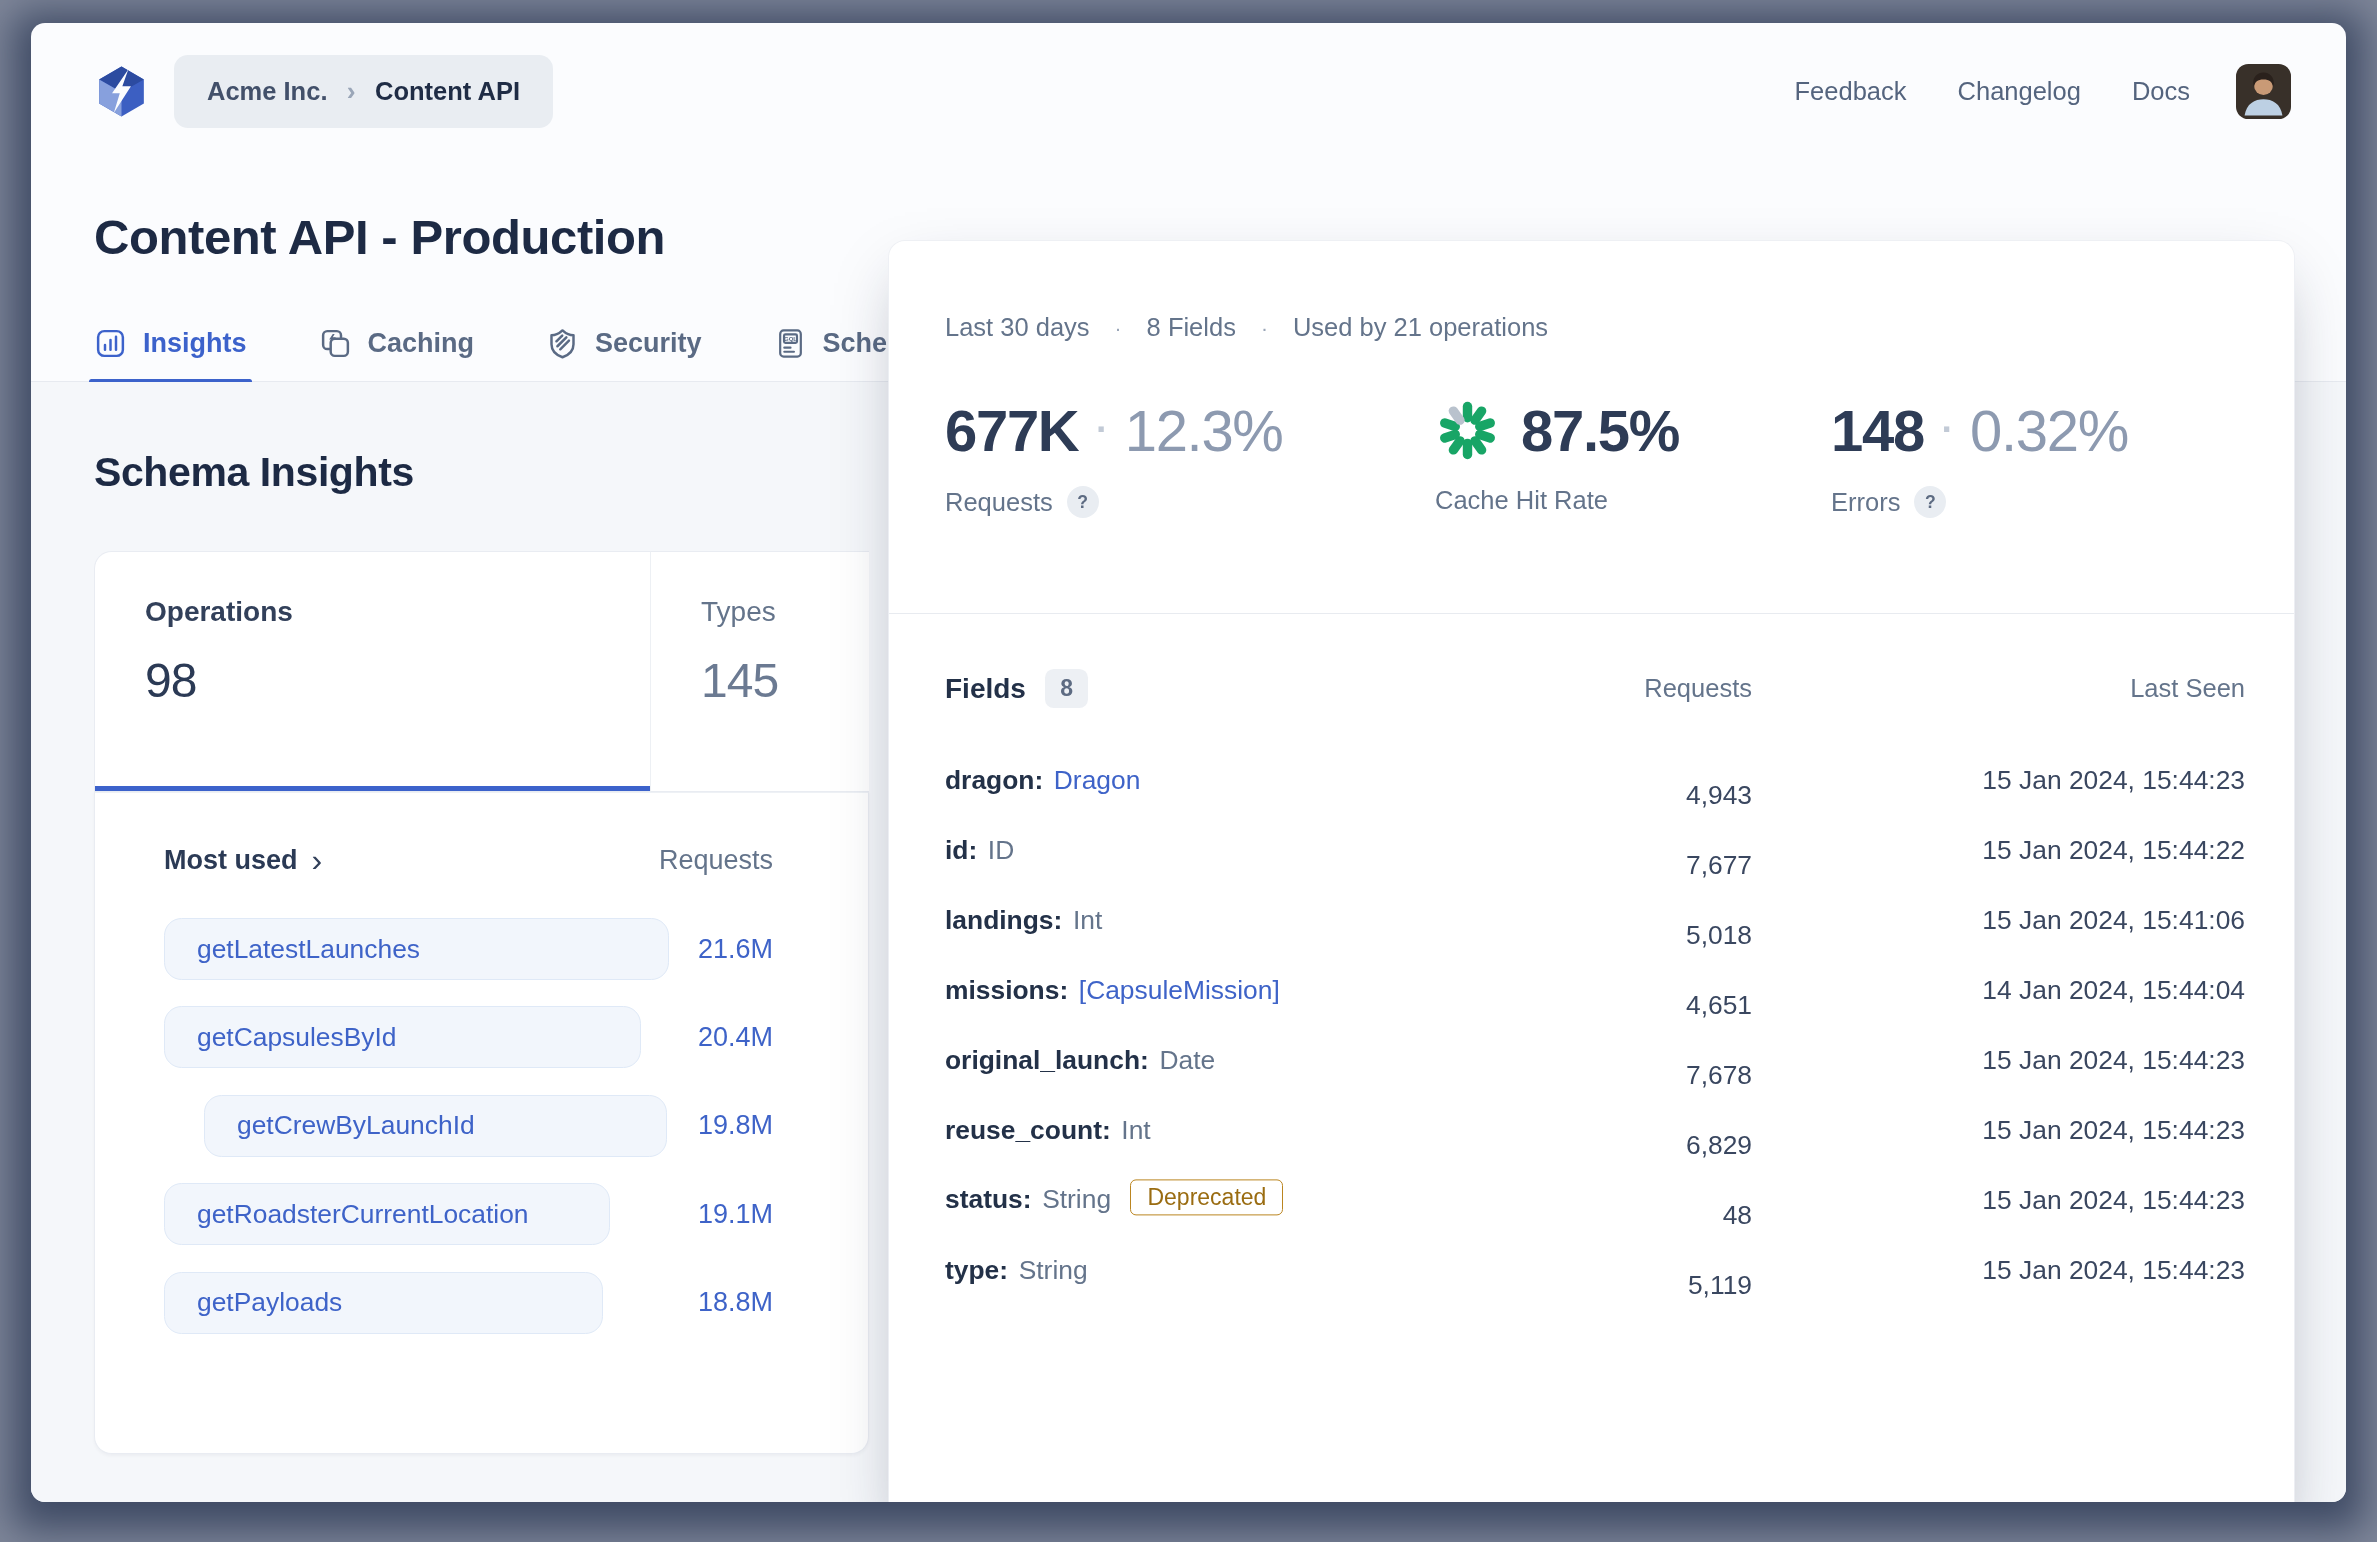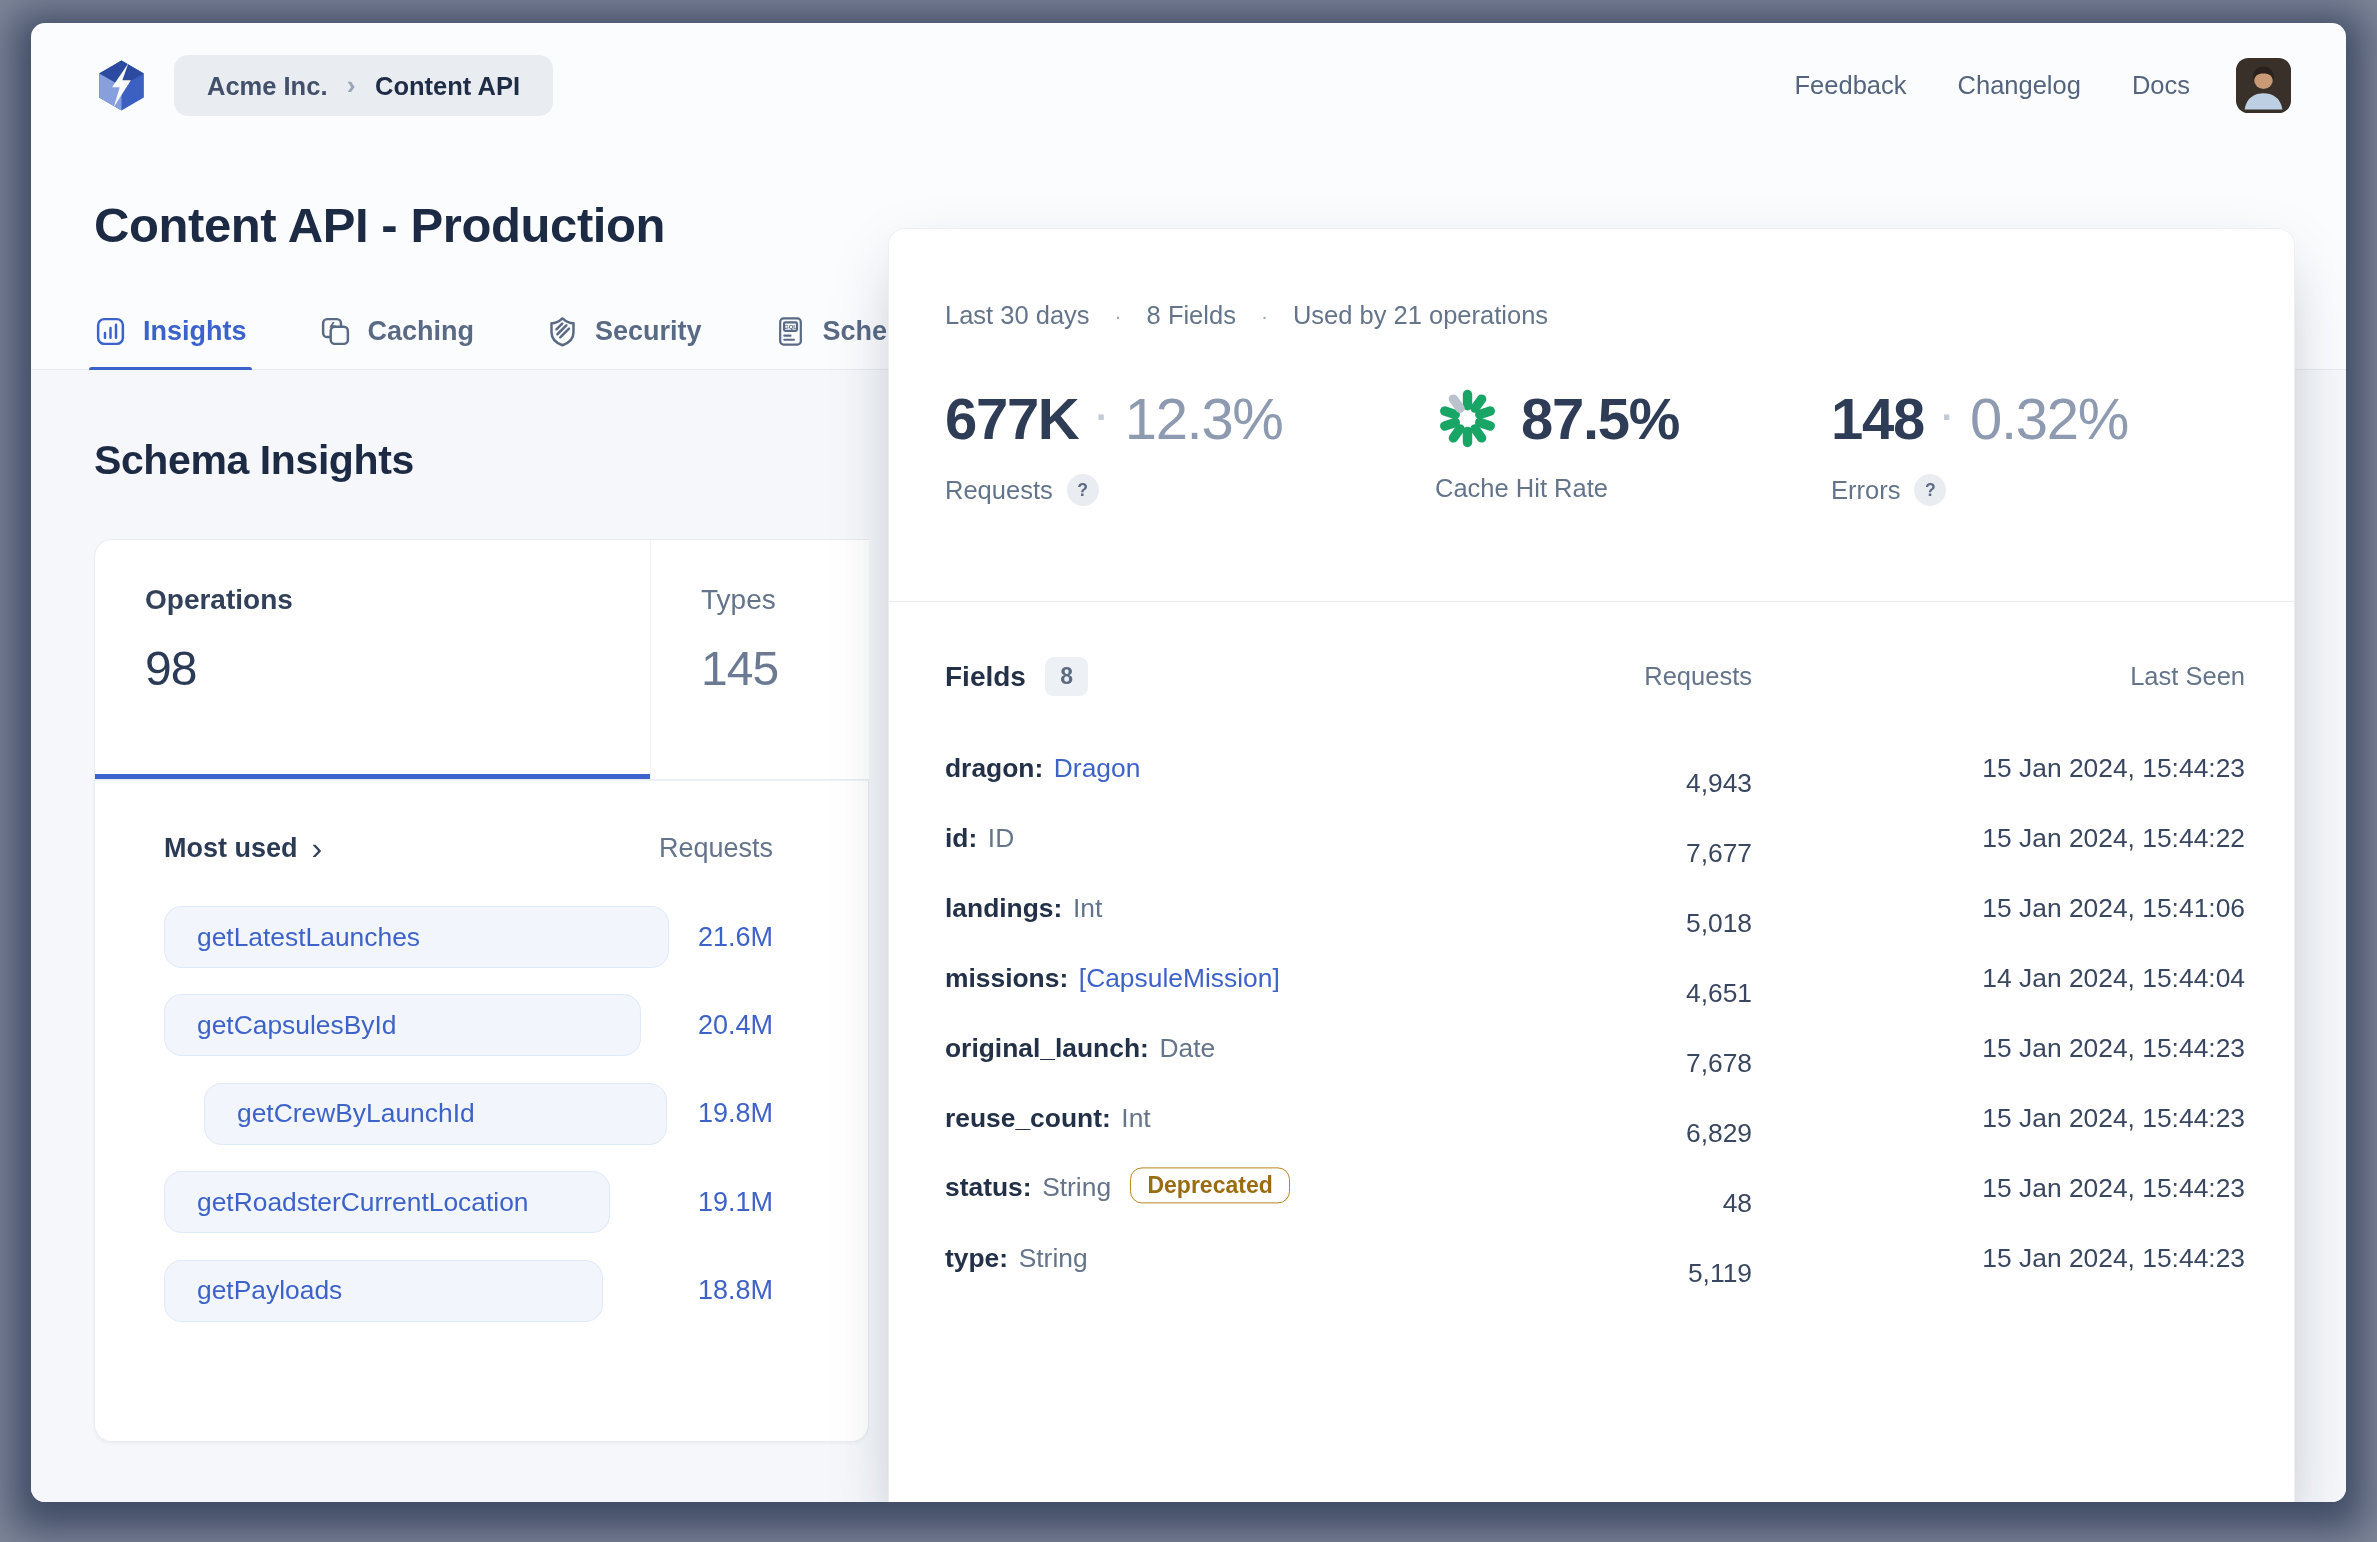--- a/index.html
+++ b/index.html
@@ -17,22 +17,22 @@
   }
   .window{
     position:absolute; left:31px; top:23px; right:31px; bottom:41px;
     background:#fbfcfe; border-radius:14px; overflow:hidden;
     display:flex; flex-direction:column; z-index:1;
   }
   
   .app-header{ display:flex; align-items:center; padding:32px 55px 0 63px; }
   .logo{ width:55px; height:55px; flex:0 0 auto; }
   .breadcrumb{
-    display:flex; align-items:flex-end; gap:19.4px;
-    background:#e9edf2; border-radius:14px; padding:15px 33px;
+    display:flex; align-items:center; gap:19.4px;
+    background:#e9edf2; border-radius:14px; padding:21px 33px;
     margin-left:25px; font-size:25.5px;
   }
   .crumb-org{ color:#42506a; font-weight:700; }
   .crumb-sep{ color:#9aa6b8; font-size:26.4px; font-weight:700; }
   .crumb-project{ color:#1f2c45; font-weight:700; }
   .spacer{ flex:1; }
   .nav-link{ font-size:25.5px; color:#54647e; margin-left:51px; cursor:pointer; }
   .avatar{ width:55px; height:55px; border-radius:12.3px; overflow:hidden; margin-left:46px; flex:0 0 auto; }
   .avatar svg{ display:block; width:100%; height:100%; }
   
@@ -109,21 +109,21 @@
   .f-header-row{ font-size:25.5px; color:#64748b; }
   .f-title{ font-size:28px; font-weight:700; color:#233148; display:flex; align-items:center; gap:19.4px; }
   .f-badge{ background:#edf0f4; border-radius:8.8px; padding:6.2px 15px; font-size:23px; color:#5d6b82; font-weight:600; }
   .f-col{ text-align:right; }
   .f-rows{ margin-top:37px; }
   .f-row{ height:70px; font-size:26.4px; }
   .f-name{ color:#233148; font-weight:700; }
   .f-type{ margin-left:10.6px; font-weight:500; color:#64748b; }
   .f-type.link{ color:var(--link); cursor:pointer;margin-top:28px; }
   .f-flag{ display:inline-block; margin-left:19.4px; border:1.8px solid #bb8520; color:var(--deprecated);
-           border-radius:12px; padding:3.5px 16px; font-size:23px; font-weight:700; transform:translateY(-2.6px); }
+           border-radius:6px; padding:3.5px 16px; font-size:23px; font-weight:400; transform:translateY(-2.6px); }
   .f-req{ text-align:right; color:#3a4760; transform:translateY(15px); }
   .f-date{ text-align:right; color:#3a4760; }
 </style>
 </head>
 <body>
 
 <div class="window">
 
   <div class="app-header">
     <span class="logo">

